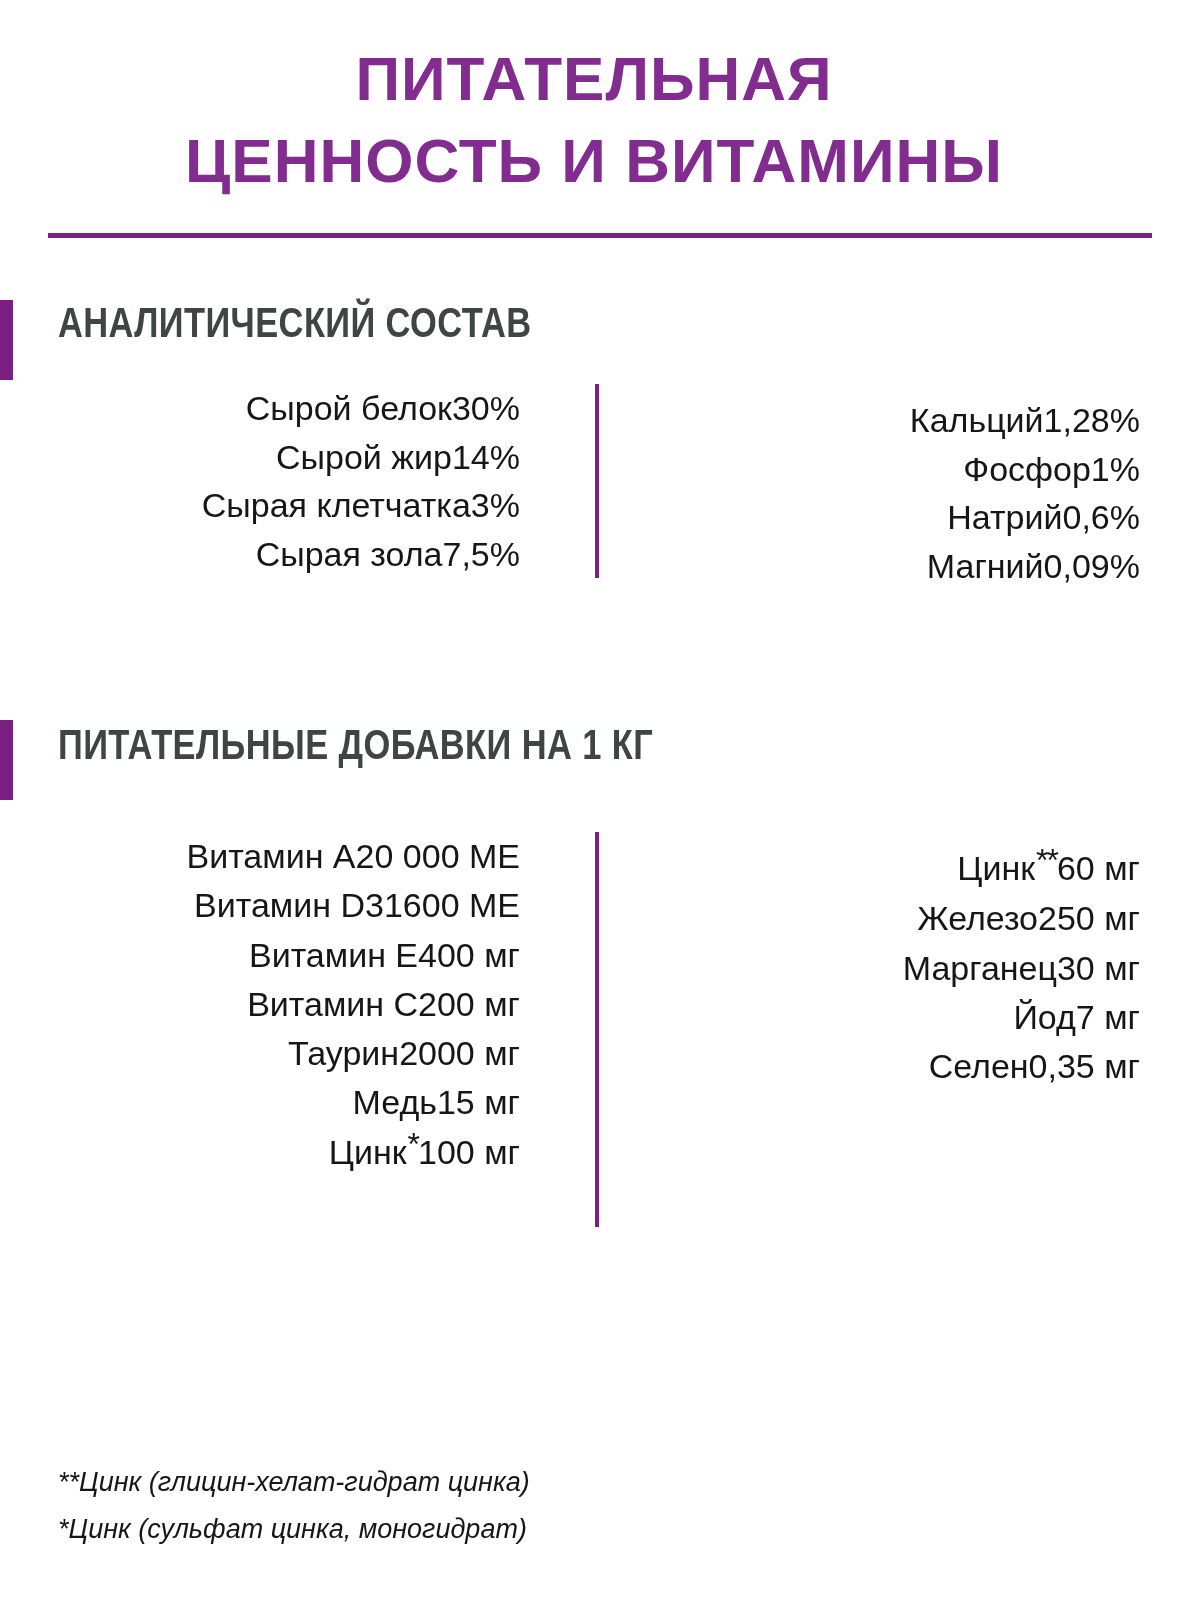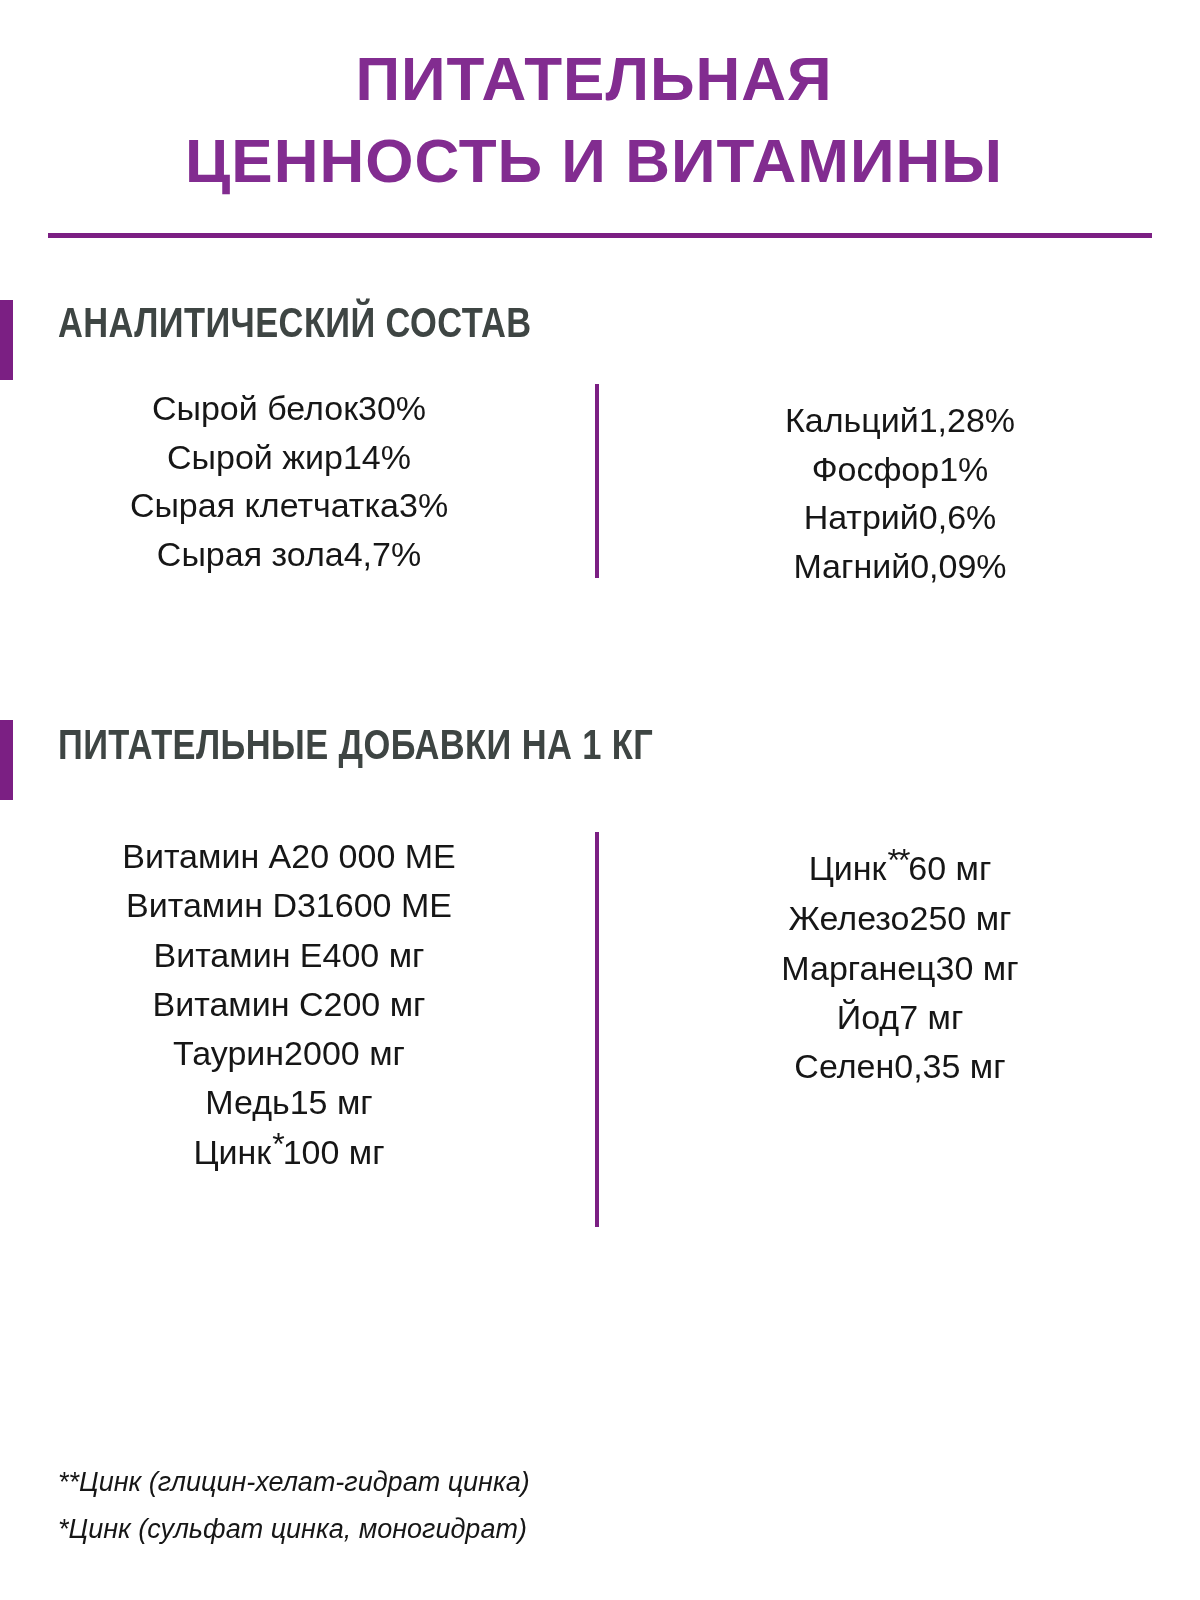--- a/index.html
+++ b/index.html
@@ -69,21 +69,21 @@
   .half { display: block; }
   .half.left  { width: 462px; }
   .half.right { width: 480px; margin-top: 12px; }
   .vdiv {
     position: absolute; left: 537px; top: 0;
     width: 4px; background: var(--accent);
   }
   .t1 .vdiv { height: 194px; }
   .t2 .vdiv { height: 395px; }
   .row {
-    display: flex; justify-content: center;
+    display: flex; justify-content: flex-end;
     font-size: 34px;
     line-height: 48.5px;
     white-space: nowrap;
   }
   .t2 .row { line-height: 49.3px; }
   .row .label { text-align: left; }
   .row .value { text-align: right; }
   .row .sup {
     display: inline-block;
     position: relative; top: -9px;
@@ -126,21 +126,21 @@
         <div class="row">
           <span class="label">Сырой жир</span>
           <span class="value">14%</span>
         </div>
         <div class="row">
           <span class="label">Сырая клетчатка</span>
           <span class="value">3%</span>
         </div>
         <div class="row">
           <span class="label">Сырая зола</span>
-          <span class="value">4,7%</span>
+          <span class="value">7,5%</span>
         </div>
       </div>
     <div class="vdiv"></div>
     <div class="half right">
         <div class="row">
           <span class="label">Кальций</span>
           <span class="value">1,28%</span>
         </div>
         <div class="row">
           <span class="label">Фосфор</span>

